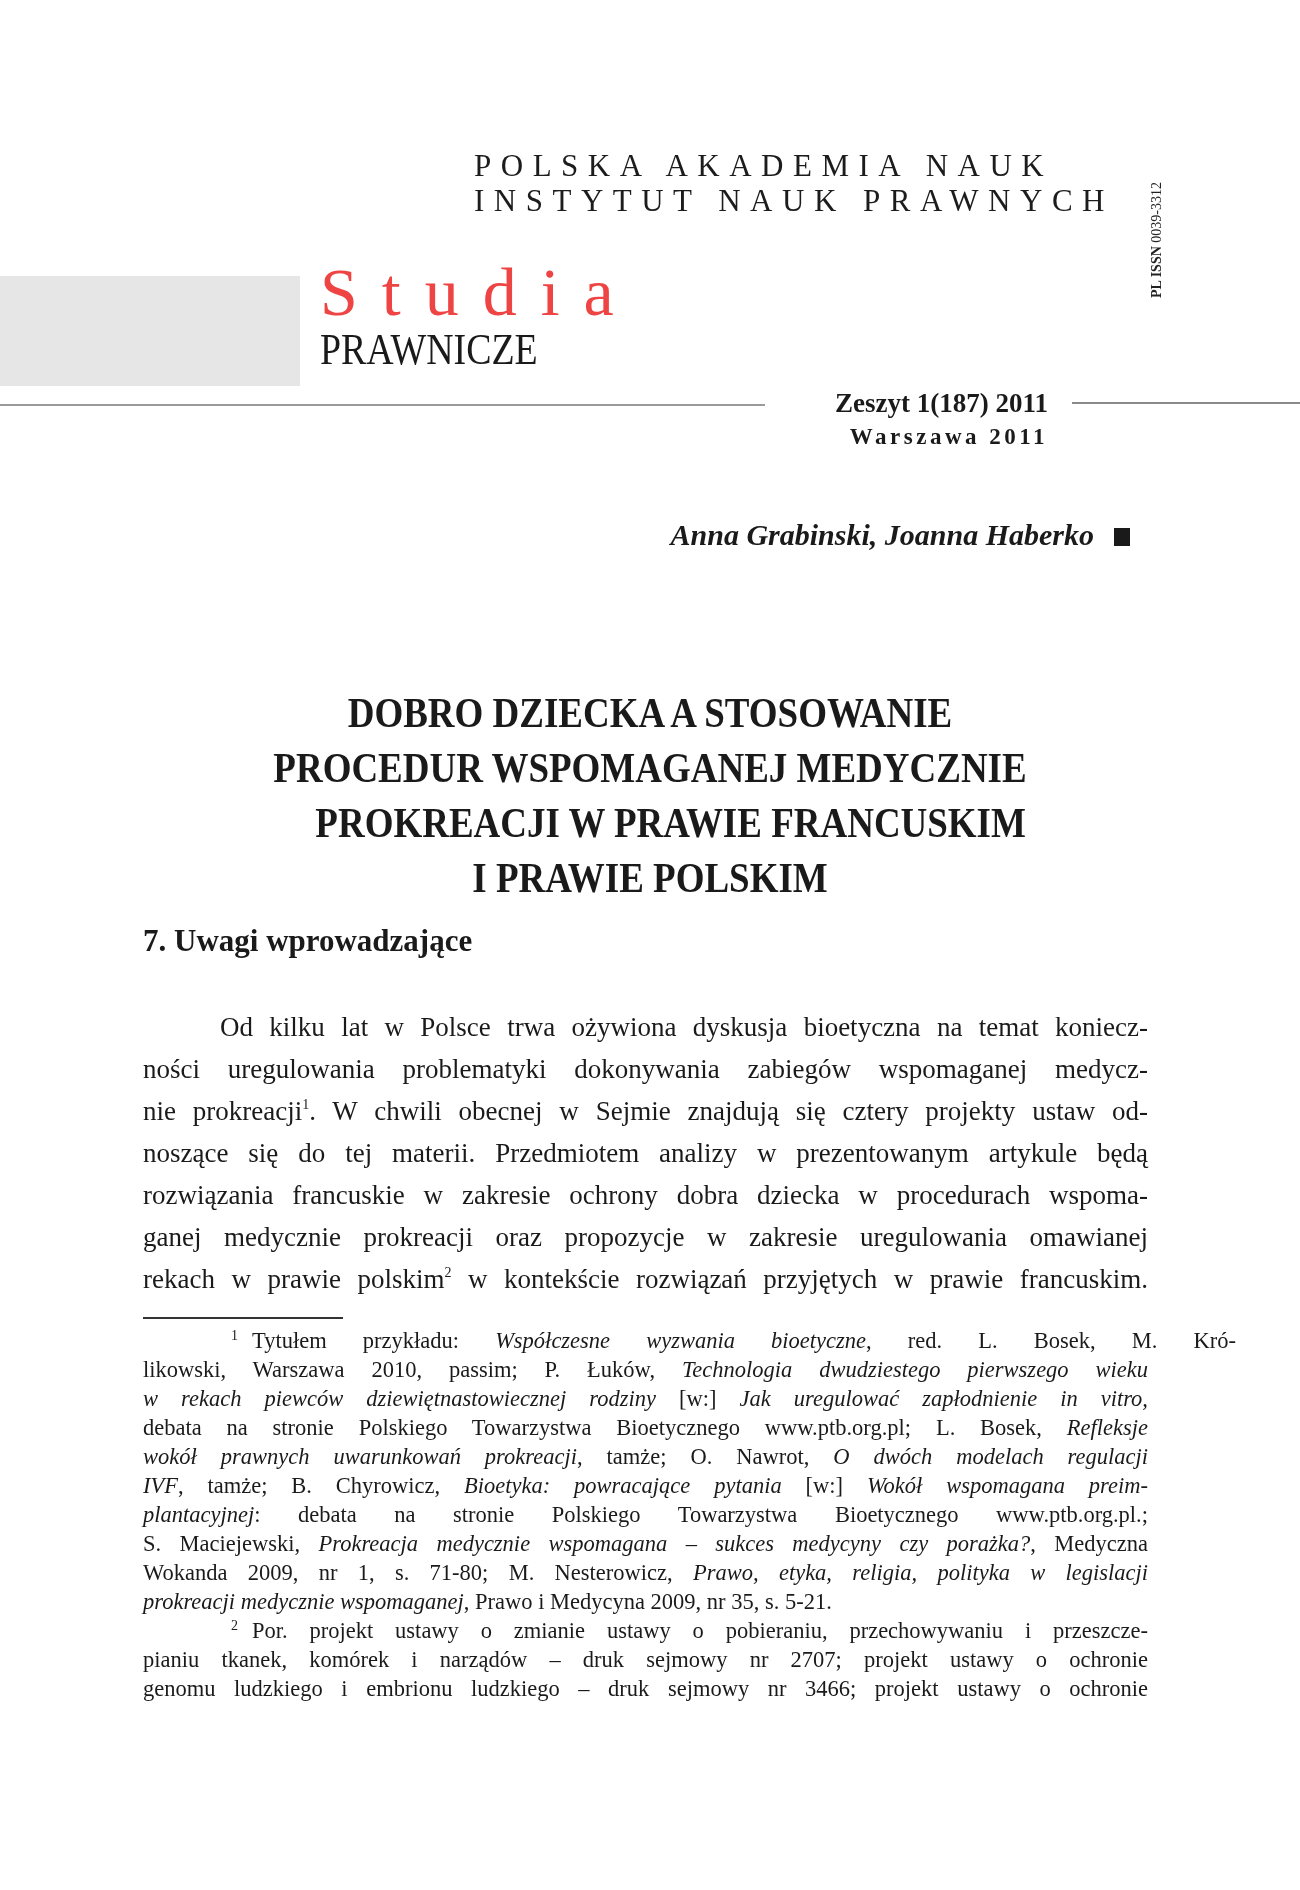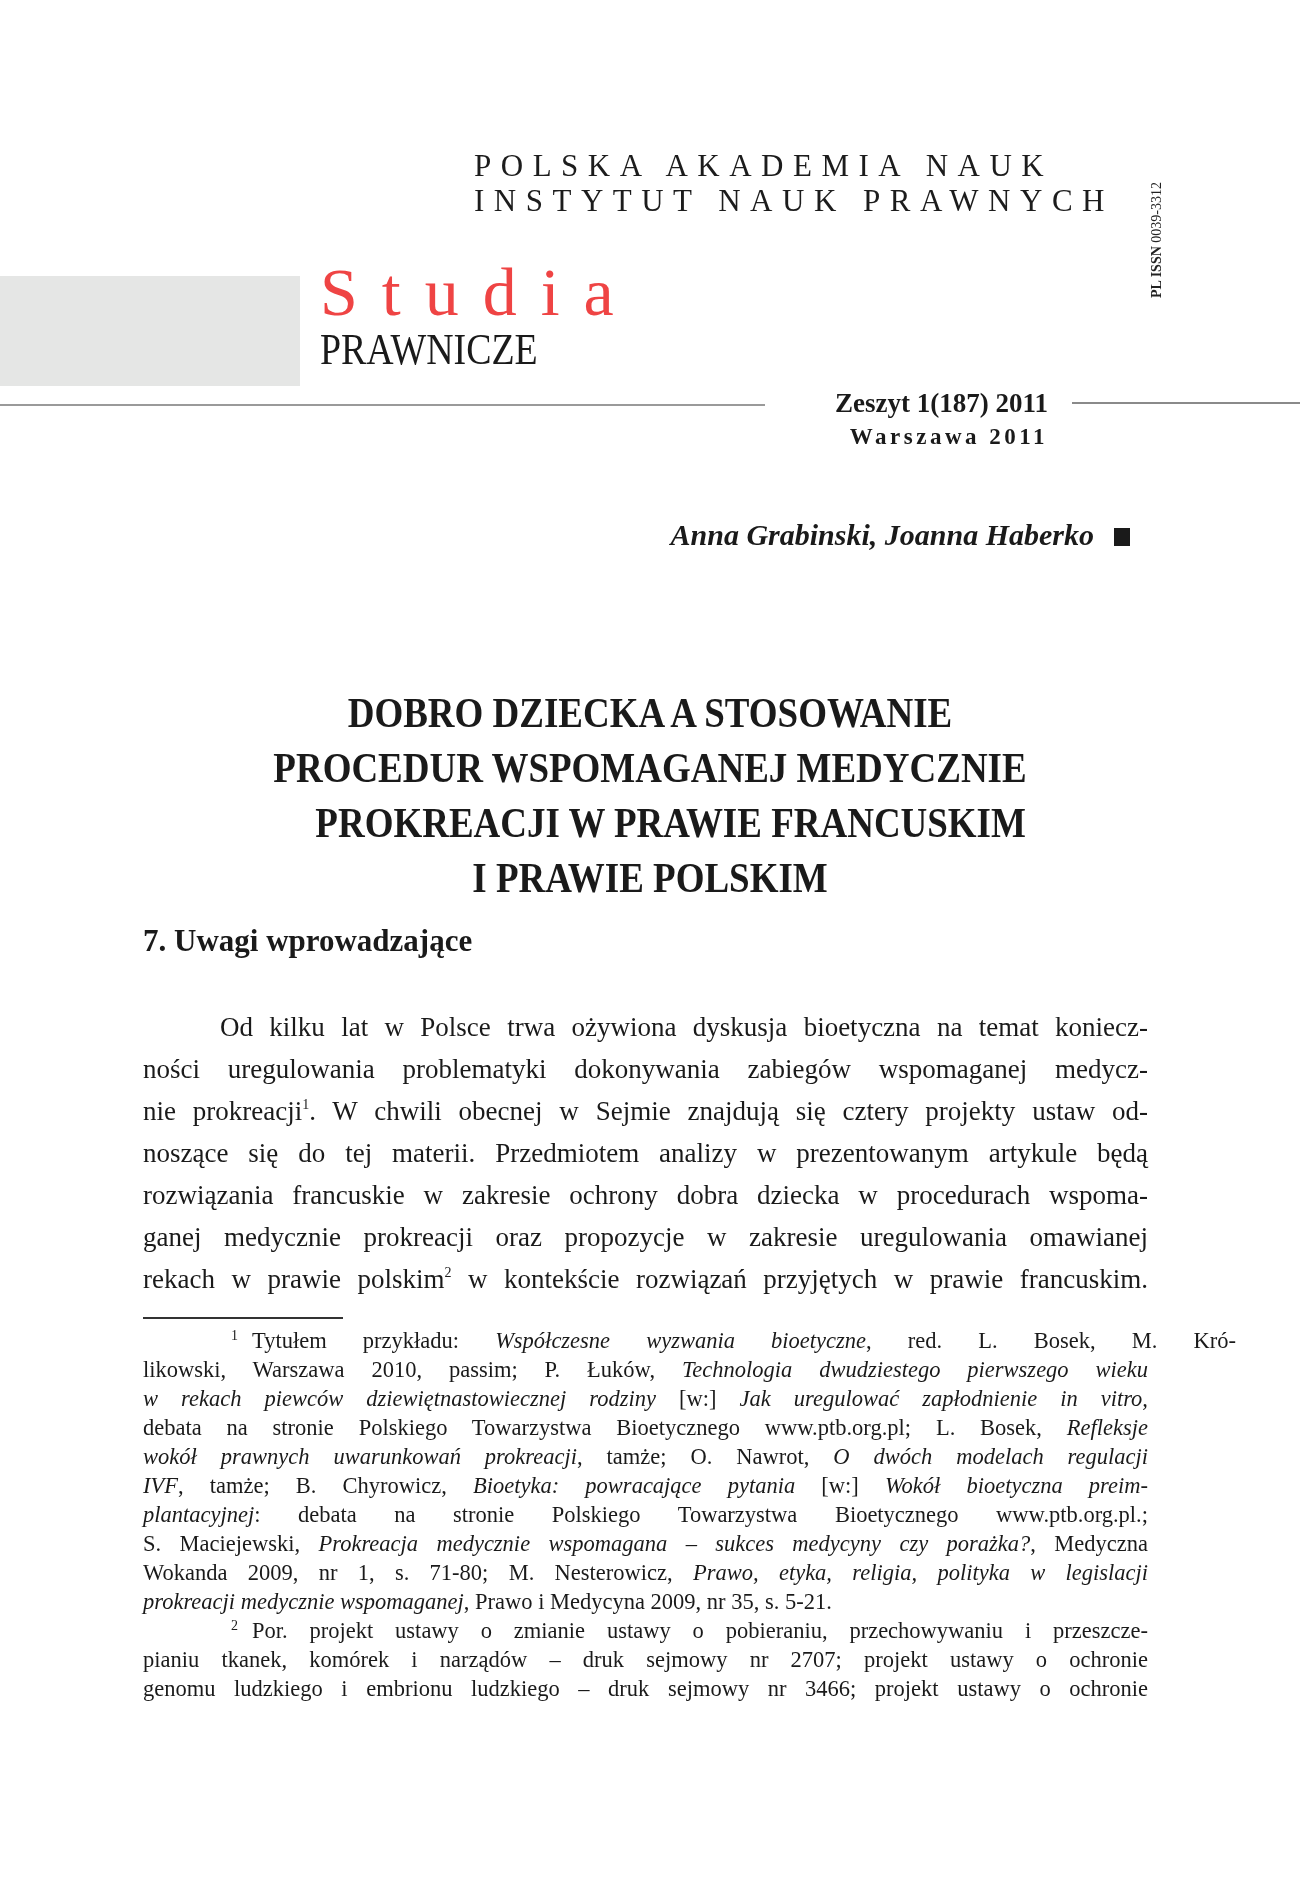--- a/index.html
+++ b/index.html
@@ -99,21 +99,21 @@
 </div>
 
 <div class="abs" id="fn-rule"></div>
 
 <div class="abs" id="footnotes">
   <span class="line first" style="transform-origin: left center; transform: scaleX(1); width: 1005.02px;"><span class="fn-num">1</span><span>Tytułem przykładu: </span><i>Współczesne wyzwania bioetyczne</i><span>, red. L. Bosek, M. Kró-</span></span>
   <span class="line"><span>likowski, Warszawa 2010, passim; P. Łuków, </span><i>Technologia dwudziestego pierwszego wieku</i></span>
   <span class="line"><i>w rekach piewców dziewiętnastowiecznej rodziny</i><span> [w:] </span><i>Jak uregulować zapłodnienie in vitro,</i></span>
   <span class="line"><span>debata na stronie Polskiego Towarzystwa Bioetycznego www.ptb.org.pl; L. Bosek, </span><i>Refleksje</i></span>
   <span class="line"><i>wokół prawnych uwarunkowań prokreacji</i><span>, tamże; O. Nawrot, </span><i>O dwóch modelach regulacji</i></span>
-  <span class="line"><i>IVF</i><span>, tamże; B. Chyrowicz, </span><i>Bioetyka: powracające pytania</i><span> [w:] </span><i>Wokół bioetyczna preim-</i></span>
+  <span class="line"><i>IVF</i><span>, tamże; B. Chyrowicz, </span><i>Bioetyka: powracające pytania</i><span> [w:] </span><i>Wokół wspomagana preim-</i></span>
   <span class="line"><i>plantacyjnej</i><span>: debata na stronie Polskiego Towarzystwa Bioetycznego www.ptb.org.pl.;</span></span>
   <span class="line"><span>S. Maciejewski, </span><i>Prokreacja medycznie wspomagana – sukces medycyny czy porażka?</i><span>, Medyczna</span></span>
   <span class="line"><span>Wokanda 2009, nr 1, s. 71-80; M. Nesterowicz, </span><i>Prawo, etyka, religia, polityka w legislacji</i></span>
   <span class="line end"><i>prokreacji medycznie wspomaganej</i><span>, Prawo i Medycyna 2009, nr 35, s. 5-21.</span></span>
 
   <span class="line first"><span class="fn-num">2</span><span>Por. projekt ustawy o zmianie ustawy o pobieraniu, przechowywaniu i przeszcze-</span></span>
   <span class="line">pianiu tkanek, komórek i narządów – druk sejmowy nr 2707; projekt ustawy o ochronie</span>
   <span class="line">genomu ludzkiego i embrionu ludzkiego – druk sejmowy nr 3466; projekt ustawy o ochronie</span>
 </div>
 

